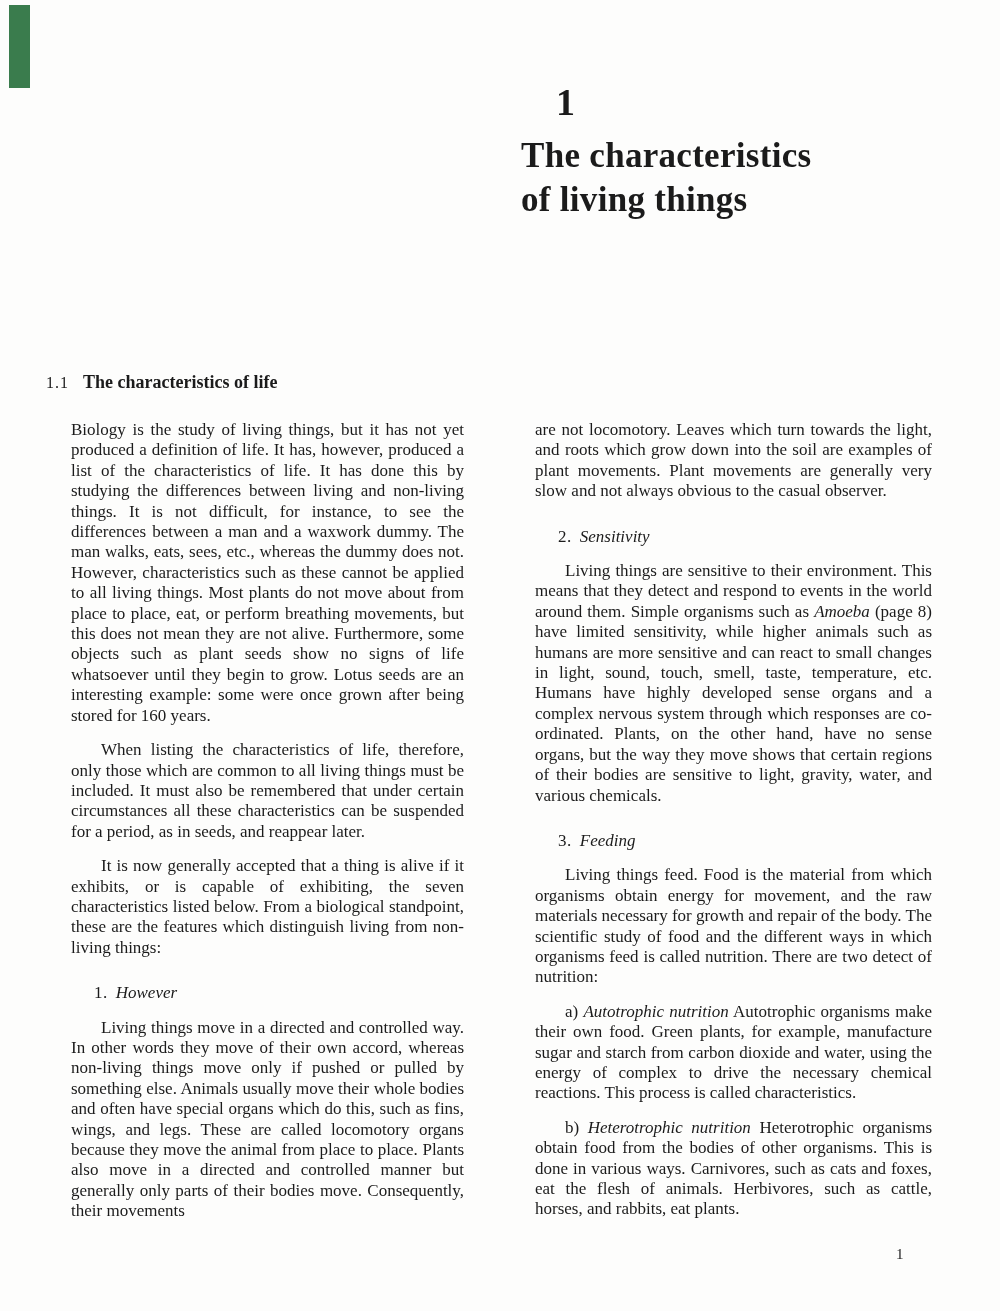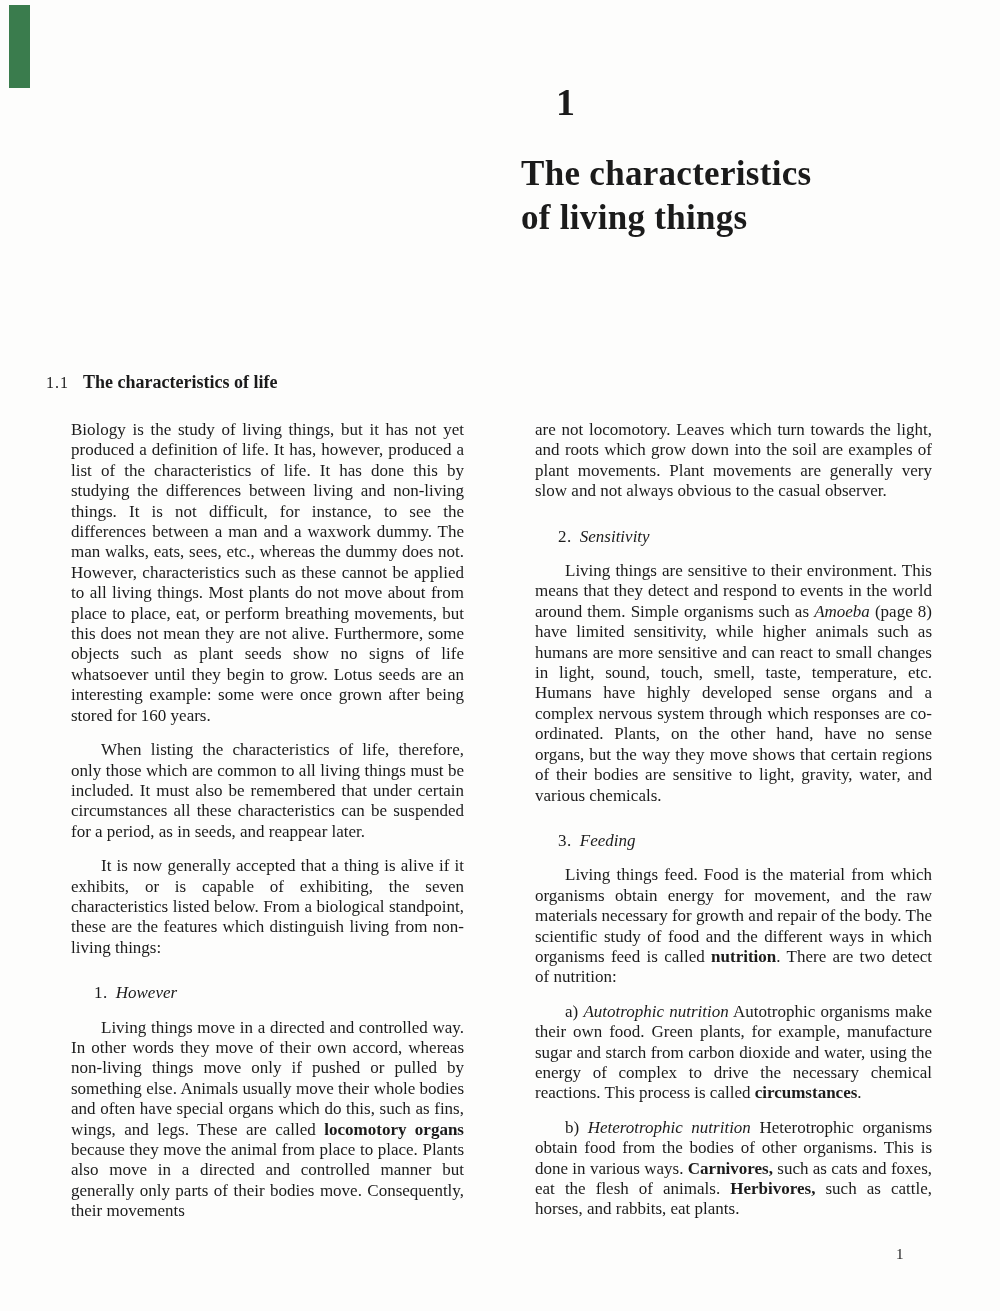--- a/index.html
+++ b/index.html
@@ -27,21 +27,21 @@
     position: absolute;
     left: 556px;
     top: 80px;
     font-size: 38px;
     font-weight: bold;
     letter-spacing: 0.5px;
   }
   .chapter-title {
     position: absolute;
     left: 521px;
-    top: 152px;
+    top: 134px;
     font-size: 35px;
     font-weight: bold;
     line-height: 44px;
     letter-spacing: 0.3px;
   }
   .section-heading {
     position: absolute;
     left: 46px;
     top: 372px;
     font-size: 18px;
@@ -72,21 +72,21 @@
   .col .subheading {
     margin-top: 25px;
     padding-left: 37px;
     text-align: left;
   }
   .col .subheading .sub-num {
     letter-spacing: 0.5px;
     margin-right: 8px;
   }
   .col .subheading .sub-label { font-style: italic; }
-  .run-b { font-weight: bold; }
+  .run-b { font-weight: normal; }
   .run-i { font-style: italic; }
   .page-number {
     position: absolute;
     left: 896px;
     top: 1246px;
     font-size: 15px;
     letter-spacing: 1px;
   }
 </style>
 </head>
@@ -114,19 +114,19 @@
       <div class="subheading"><span class="sub-num">1.</span><span class="sub-label">However</span></div>
       <p class="indent"><span>Living things move in a directed and controlled way. In other words they move of their own accord, whereas non-living things move only if pushed or pulled by something else. Animals usually move their whole bodies and often have special organs which do this, such as fins, wings, and legs. These are called </span><span class="run-b">locomotory organs</span><span> because they move the animal from place to place. Plants also move in a directed and controlled manner but generally only parts of their bodies move. Consequently, their movements</span></p>
     </div>
 
   <div class="col col-right">
       <p><span>are not locomotory. Leaves which turn towards the light, and roots which grow down into the soil are examples of plant movements. Plant movements are generally very slow and not always obvious to the casual observer.</span></p>
       <div class="subheading"><span class="sub-num">2.</span><span class="sub-label">Sensitivity</span></div>
       <p class="indent"><span>Living things are sensitive to their environment. This means that they detect and respond to events in the world around them. Simple organisms such as </span><span class="run-i">Amoeba</span><span> (page 8) have limited sensitivity, while higher animals such as humans are more sensitive and can react to small changes in light, sound, touch, smell, taste, temperature, etc. Humans have highly developed sense organs and a complex nervous system through which responses are co-ordinated. Plants, on the other hand, have no sense organs, but the way they move shows that certain regions of their bodies are sensitive to light, gravity, water, and various chemicals.</span></p>
       <div class="subheading"><span class="sub-num">3.</span><span class="sub-label">Feeding</span></div>
       <p class="indent"><span>Living things feed. Food is the material from which organisms obtain energy for movement, and the raw materials necessary for growth and repair of the body. The scientific study of food and the different ways in which organisms feed is called </span><span class="run-b">nutrition</span><span>. There are two detect of nutrition:</span></p>
-      <p class="indent"><span>a) </span><span class="run-i">Autotrophic nutrition</span><span> Autotrophic organisms make their own food. Green plants, for example, manufacture sugar and starch from carbon dioxide and water, using the energy of complex to drive the necessary chemical reactions. This process is called </span><span class="run-b">circumstances</span><span>.</span></p>
+      <p class="indent"><span>a) </span><span class="run-i">Autotrophic nutrition</span><span> Autotrophic organisms make their own food. Green plants, for example, manufacture sugar and starch from carbon dioxide and water, using the energy of complex to drive the necessary chemical reactions. This process is called </span><span class="run-b">characteristics</span><span>.</span></p>
       <p class="indent"><span>b) </span><span class="run-i">Heterotrophic nutrition</span><span> Heterotrophic organisms obtain food from the bodies of other organisms. This is done in various ways. </span><span class="run-b">Carnivores,</span><span> such as cats and foxes, eat the flesh of animals. </span><span class="run-b">Herbivores,</span><span> such as cattle, horses, and rabbits, eat plants.</span></p>
     </div>
 
   <div class="page-number">1</div>
 
 </div>
 
 </body></html>

